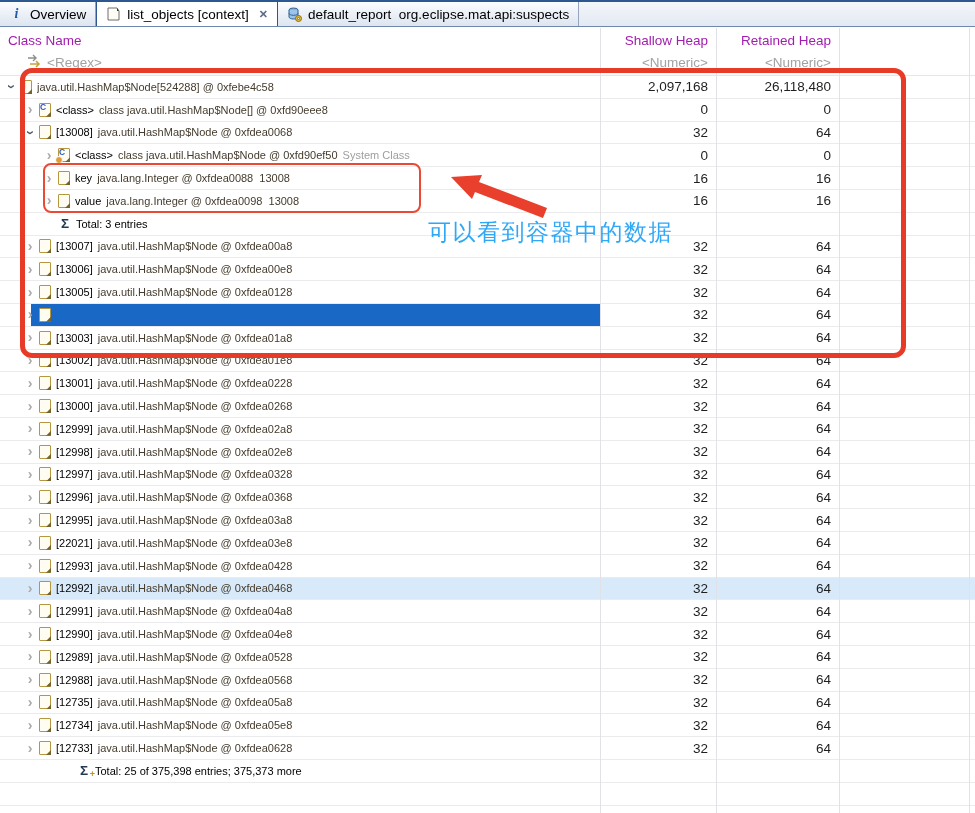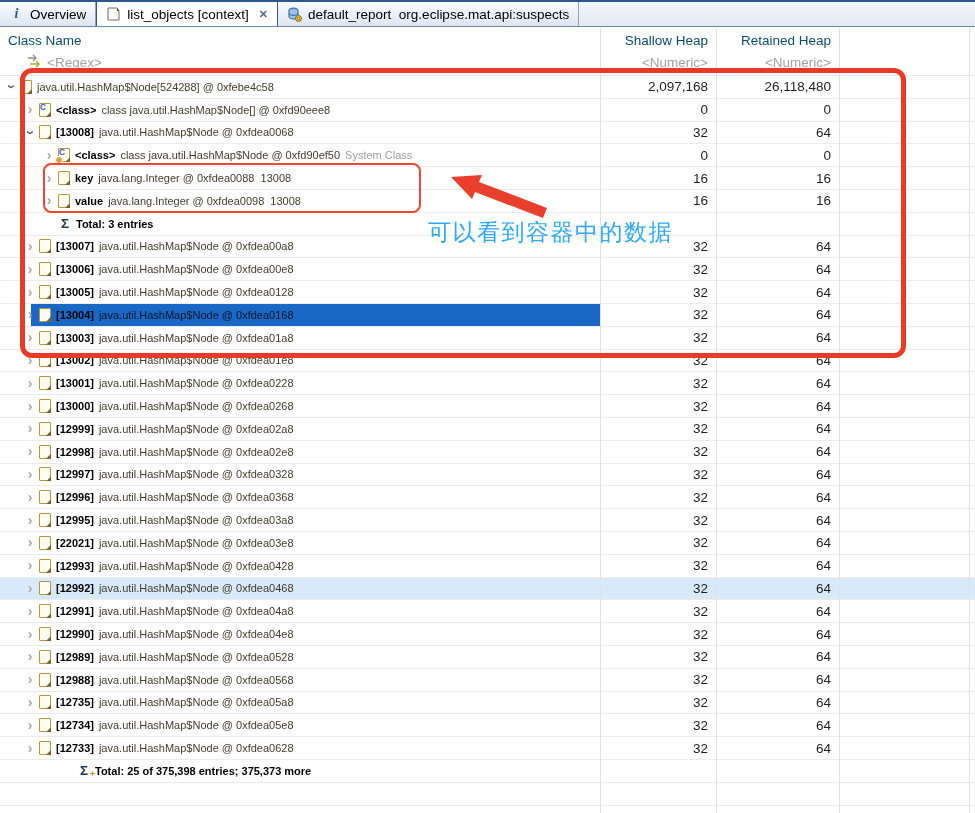--- a/index.html
+++ b/index.html
@@ -11,21 +11,21 @@
           display:flex;align-items:stretch;background:linear-gradient(#f3f6fa,#e3eaf3);
           border-top:2px solid #2c5790;border-bottom:1px solid #6e87ad;}
   .tab{display:flex;align-items:center;gap:6px;padding:0 9px;font-size:13.5px;color:#000;
        background:linear-gradient(#fbfcfe,#dde5f0);border-right:1px solid #96a4bd;white-space:pre;}
   .tab.active{background:#fff;border-left:1px solid #2c5790;border-right:1px solid #2c5790;}
   .tabicon{display:inline-flex;align-items:center;justify-content:center;width:15px;height:15px;flex:none;}
   .info-i{font-family:"Liberation Serif",serif;font-style:italic;font-weight:bold;color:#1d5bb0;font-size:14px;}
   .closebtn{margin-left:4px;font-size:11px;color:#5d6d87;font-weight:bold;cursor:default;}
 
   
-  .th{position:absolute;font-size:13.5px;color:#0c4a6e;}
+  .th{position:absolute;font-size:13.5px;color:#a21caf;}
   .th-name{left:8px;top:33px;}
   .th-sh{left:600px;top:33px;width:108px;text-align:right;}
   .th-re{left:717px;top:33px;width:114px;text-align:right;}
   .fi{position:absolute;top:55px;font-size:13.5px;color:#a2a2a2;}
   .fi-regex{left:47px;}
   .fi-sh{left:600px;width:108px;text-align:right;}
   .fi-re{left:717px;width:114px;text-align:right;}
   .ficon{position:absolute;left:27px;top:54px;width:16px;height:15px;}
 
   
@@ -48,21 +48,21 @@
   .fold{position:absolute;right:-1px;bottom:-1px;width:5px;height:5px;background:#75632a;
         clip-path:polygon(100% 0,100% 100%,0 100%);}
   .g{position:absolute;top:-2px;left:0;font-size:8.5px;font-weight:bold;color:#2b59c8;letter-spacing:-1px;}
   .dot{position:absolute;left:-4px;bottom:-3px;width:6px;height:6px;background:#e29b35;border-radius:50%;
        border:1px solid #fff;}
   .sumic{position:relative;z-index:1;width:14px;flex:none;margin:0 4px 0 2px;font-size:13.5px;
          font-weight:bold;color:#243a52;text-align:center;line-height:14px;}
   .sumic .pl{position:absolute;right:-4px;bottom:-3px;font-size:9px;color:#c49325;font-weight:bold;}
   .txt{position:relative;z-index:1;font-size:11px;color:#443b2d;white-space:pre;overflow:hidden;}
   .row.sel .txt{color:#081522;}
-  .bt{color:#000;font-weight:bold;margin-right:5px;}
+  .bt{color:#000;font-weight:normal;margin-right:5px;}
   .row.sel .bt{color:#000;}
   .bt:empty{display:none;}
   .nt{color:#9e9e9e;margin-left:5px;}
   .nt:empty{display:none;}
   .cell{position:absolute;top:0;height:100%;display:flex;align-items:center;justify-content:flex-end;
         font-size:13.5px;color:#1f1f1f;z-index:1;}
   .cell-sh{left:600px;width:108px;}
   .cell-re{left:717px;width:114px;}
 
   
@@ -230,21 +230,20 @@
         <span class="txt"><b class="bt">[13005]</b><span class="rt">java.util.HashMap$Node @ 0xfdea0128</span></span>
         <span class="cell cell-sh">32</span>
         <span class="cell cell-re">64</span>
       </div>
       <div class="row sel">
         <span class="pad" style="width: 23px;"></span>
         <span class="chev c">›</span>
         <span class="ic obj">
           <span class="fold"></span>
         </span>
-        <span class="txt"><b class="bt">[13004]</b><span class="rt">java.util.HashMap$Node @ 0xfdea0168</span></span>
         <span class="cell cell-sh">32</span>
         <span class="cell cell-re">64</span>
       </div>
       <div class="row">
         <span class="pad" style="width: 23px;"></span>
         <span class="chev c">›</span>
         <span class="ic obj">
           <span class="fold"></span>
         </span>
         <span class="txt"><b class="bt">[13003]</b><span class="rt">java.util.HashMap$Node @ 0xfdea01a8</span></span>

